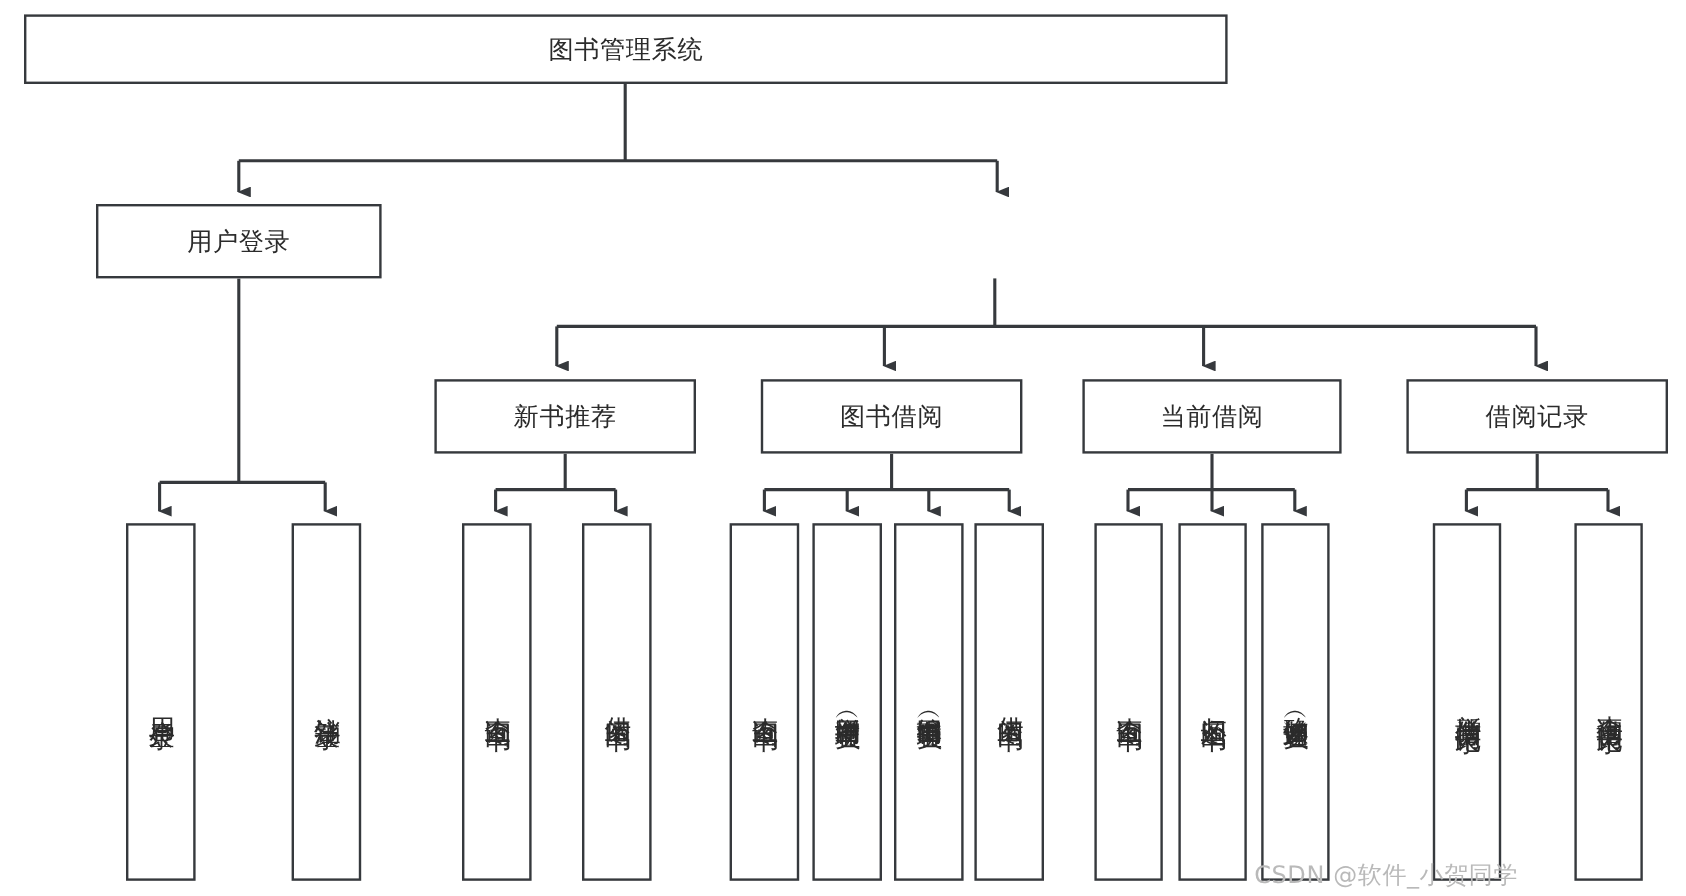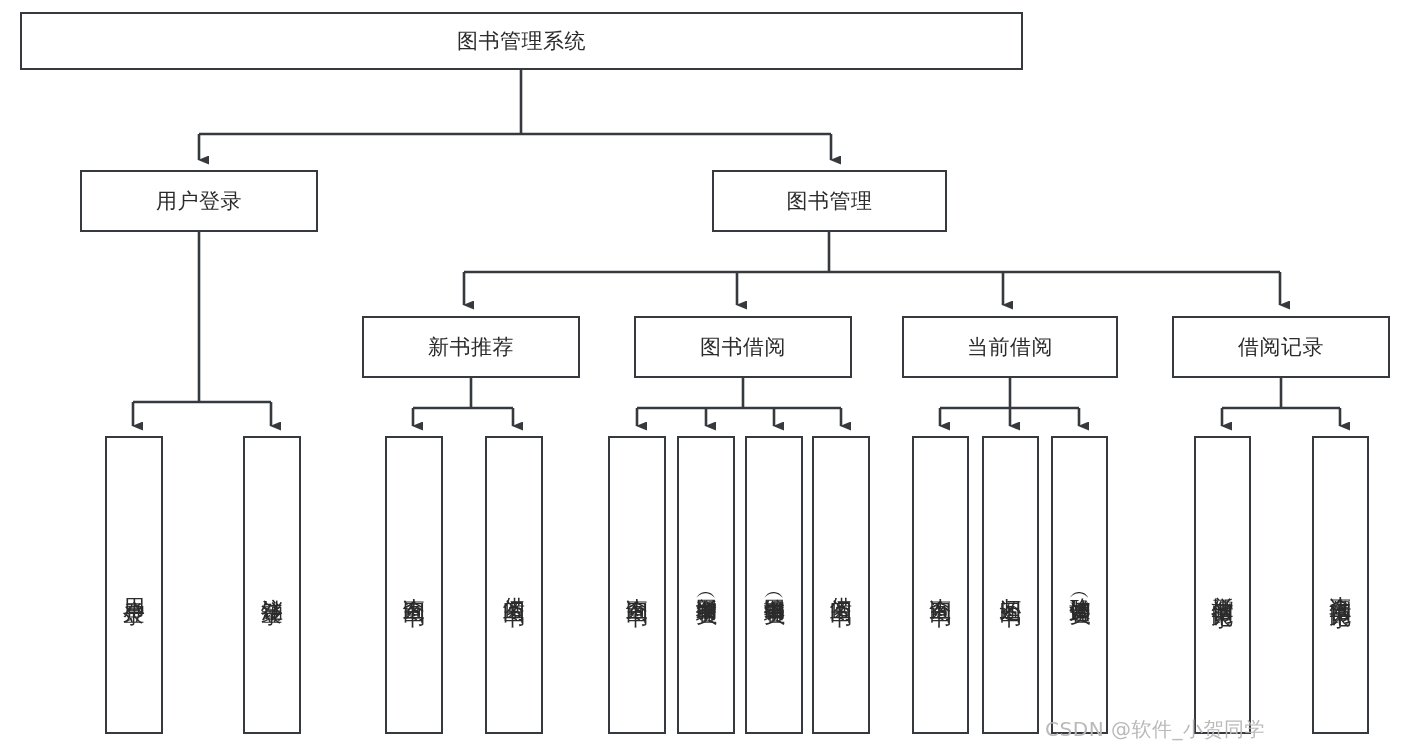--- a/index.html
+++ b/index.html
@@ -134,23 +134,20 @@
     </g>
   </svg>
 
   <div class="node-box node-h node-root" style="left:20px; top:12px; width:1003px; height:58px;">
     <span class="node-label">图书管理系统</span>
   </div>
 
   <div class="node-box node-h" style="left:80px; top:170px; width:238px; height:62px;">
     <span class="node-label">用户登录</span>
   </div>
-  <div class="node-box node-h" style="left:712px; top:170px; width:235px; height:62px;">
-    <span class="node-label">图书管理</span>
-  </div>
 
   <div class="node-box node-h" style="left:634px; top:316px; width:218px; height:62px;">
     <span class="node-label">图书借阅</span>
   </div>
   <div class="node-box node-h" style="left:362px; top:316px; width:218px; height:62px;">
     <span class="node-label">新书推荐</span>
   </div>
   <div class="node-box node-h" style="left:1172px; top:316px; width:218px; height:62px;">
     <span class="node-label">借阅记录</span>
   </div>

